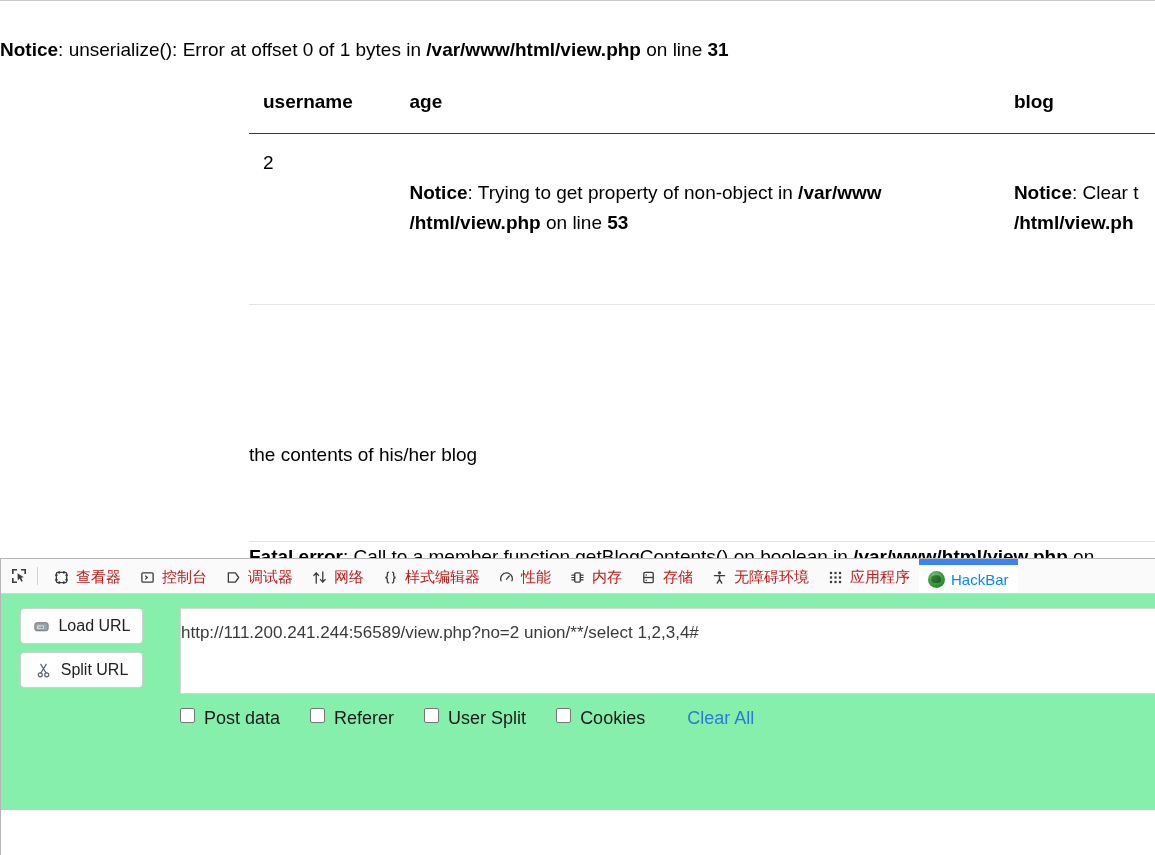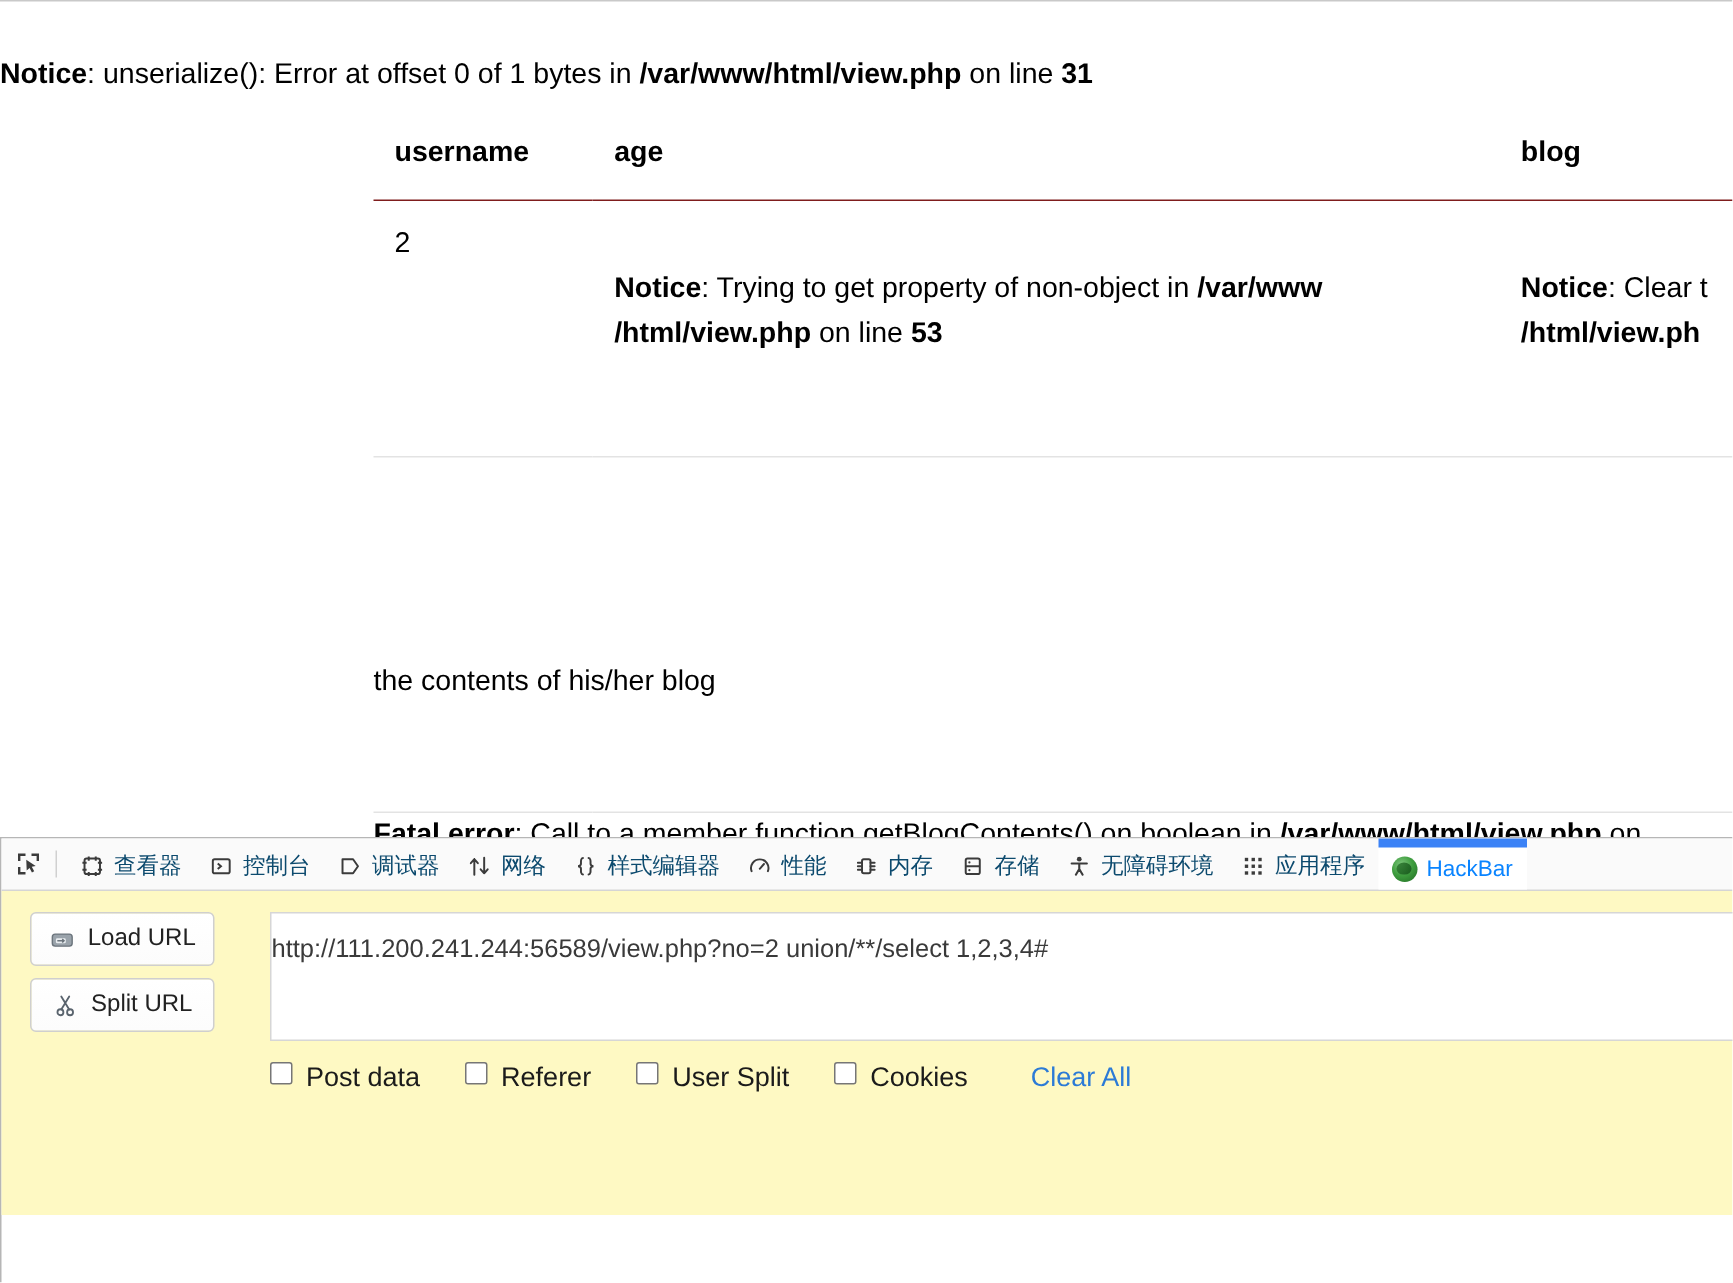--- a/index.html
+++ b/index.html
@@ -86,21 +86,21 @@
   }
   .dt-picker {
     width: 28px; height: 26px;
     display: flex; align-items: center; justify-content: center;
     margin-right: 2px;
   }
   .dt-sep { width: 1px; height: 18px; background: #d0d0d0; margin: 0 6px 0 2px; }
   .dt-tab {
     display: flex; align-items: center; gap: 6px;
     height: 34px; padding: 0 9px;
-    color: #0c4a6e;
+    color: #b91c1c;
     border-top: 2px solid transparent;
     box-sizing: border-box;
     white-space: nowrap;
   }
   .dt-tab.active { color: #0a84ff; border-top: 6px solid #3b82f6; background:#fff; }
   .dt-tab .ic { display: inline-flex; align-items: center; justify-content: center; width: 17px; height: 17px; }
   .dt-tab .lbl { font-size: 15px; }
 
   .hb-icon {
     width: 17px; height: 17px; border-radius: 50%;
@@ -130,21 +130,21 @@
   }
   .caret {
     width: 0; height: 0;
     border-left: 5px solid transparent;
     border-right: 5px solid transparent;
     border-top: 6px solid #8a8f96;
     display: inline-block;
   }
 
   
-  .hb-body { position: relative; height: 216px; background: #fef9c3; }
+  .hb-body { position: relative; height: 216px; background: #86efac; }
   .hb-btns {
     position: absolute; left: 19px; top: 14px;
     display: flex; flex-direction: column; gap: 8px;
   }
   .hb-btn {
     width: 123px; height: 36px;
     border: 1px solid #cfcfcf; border-radius: 4px;
     background: linear-gradient(#ffffff,#fcfcfc);
     display: flex; align-items: center; justify-content: center; gap: 8px;
     font-size: 16px; color: #222;

